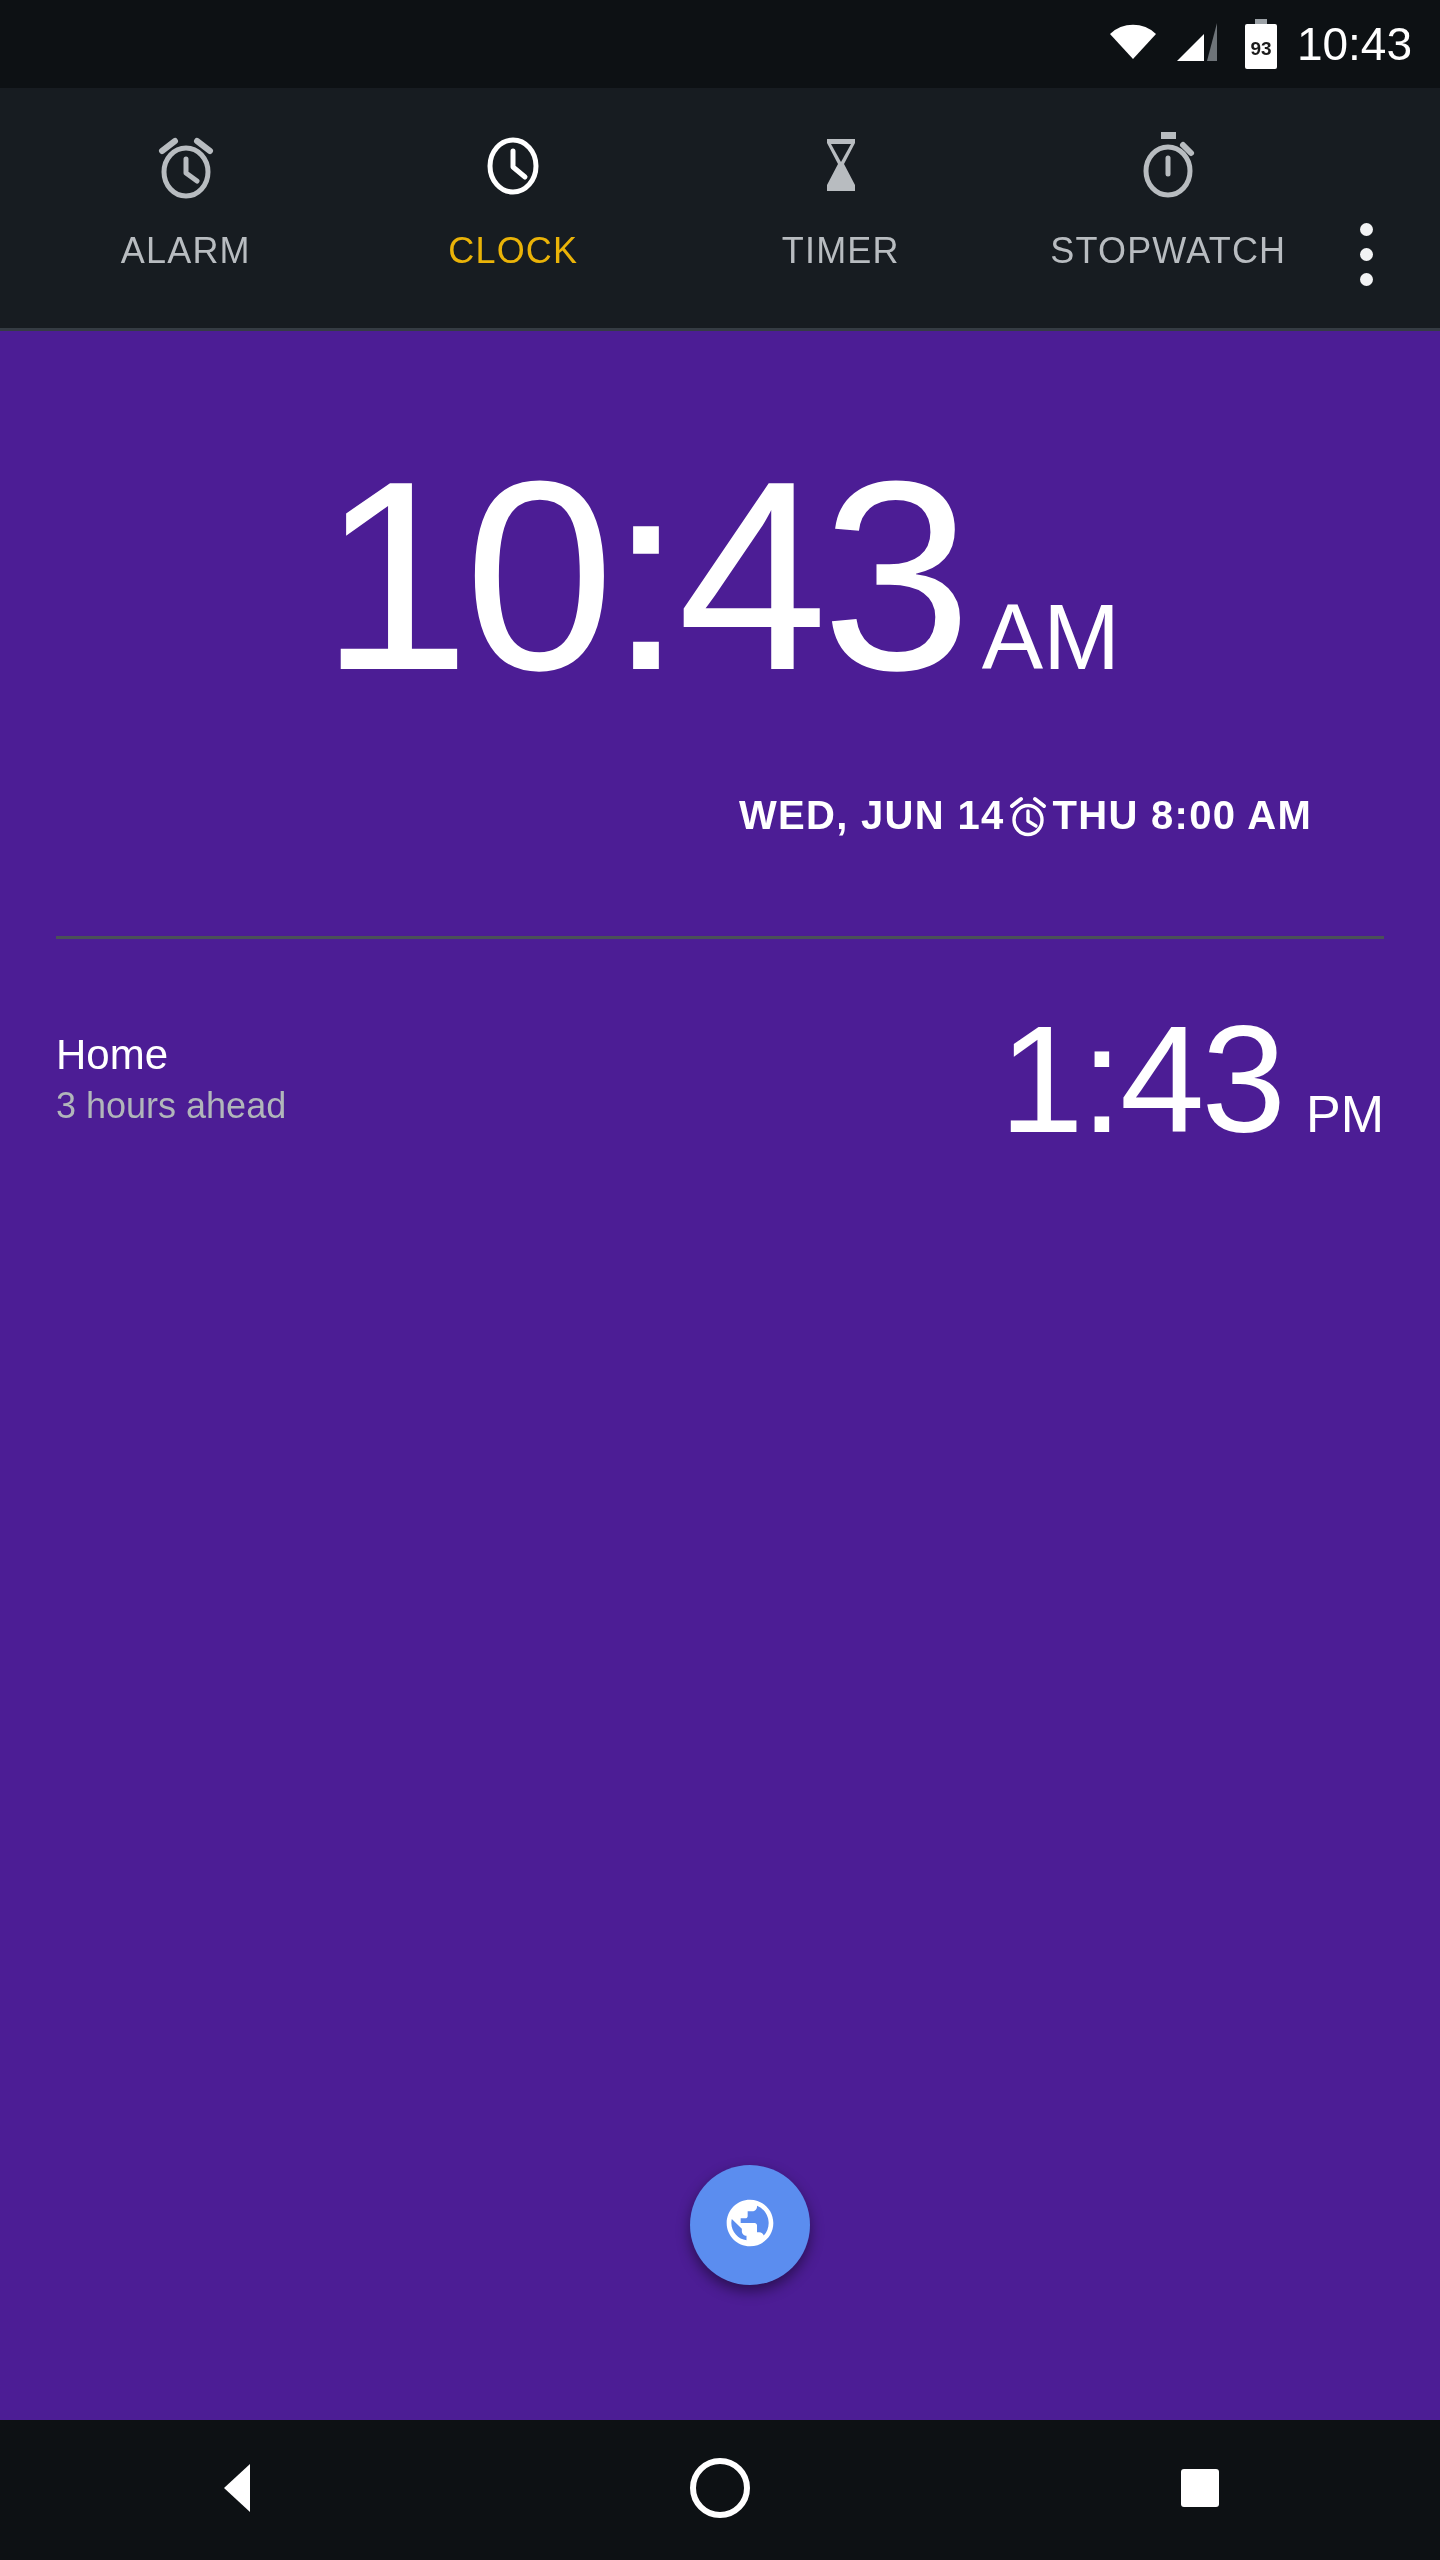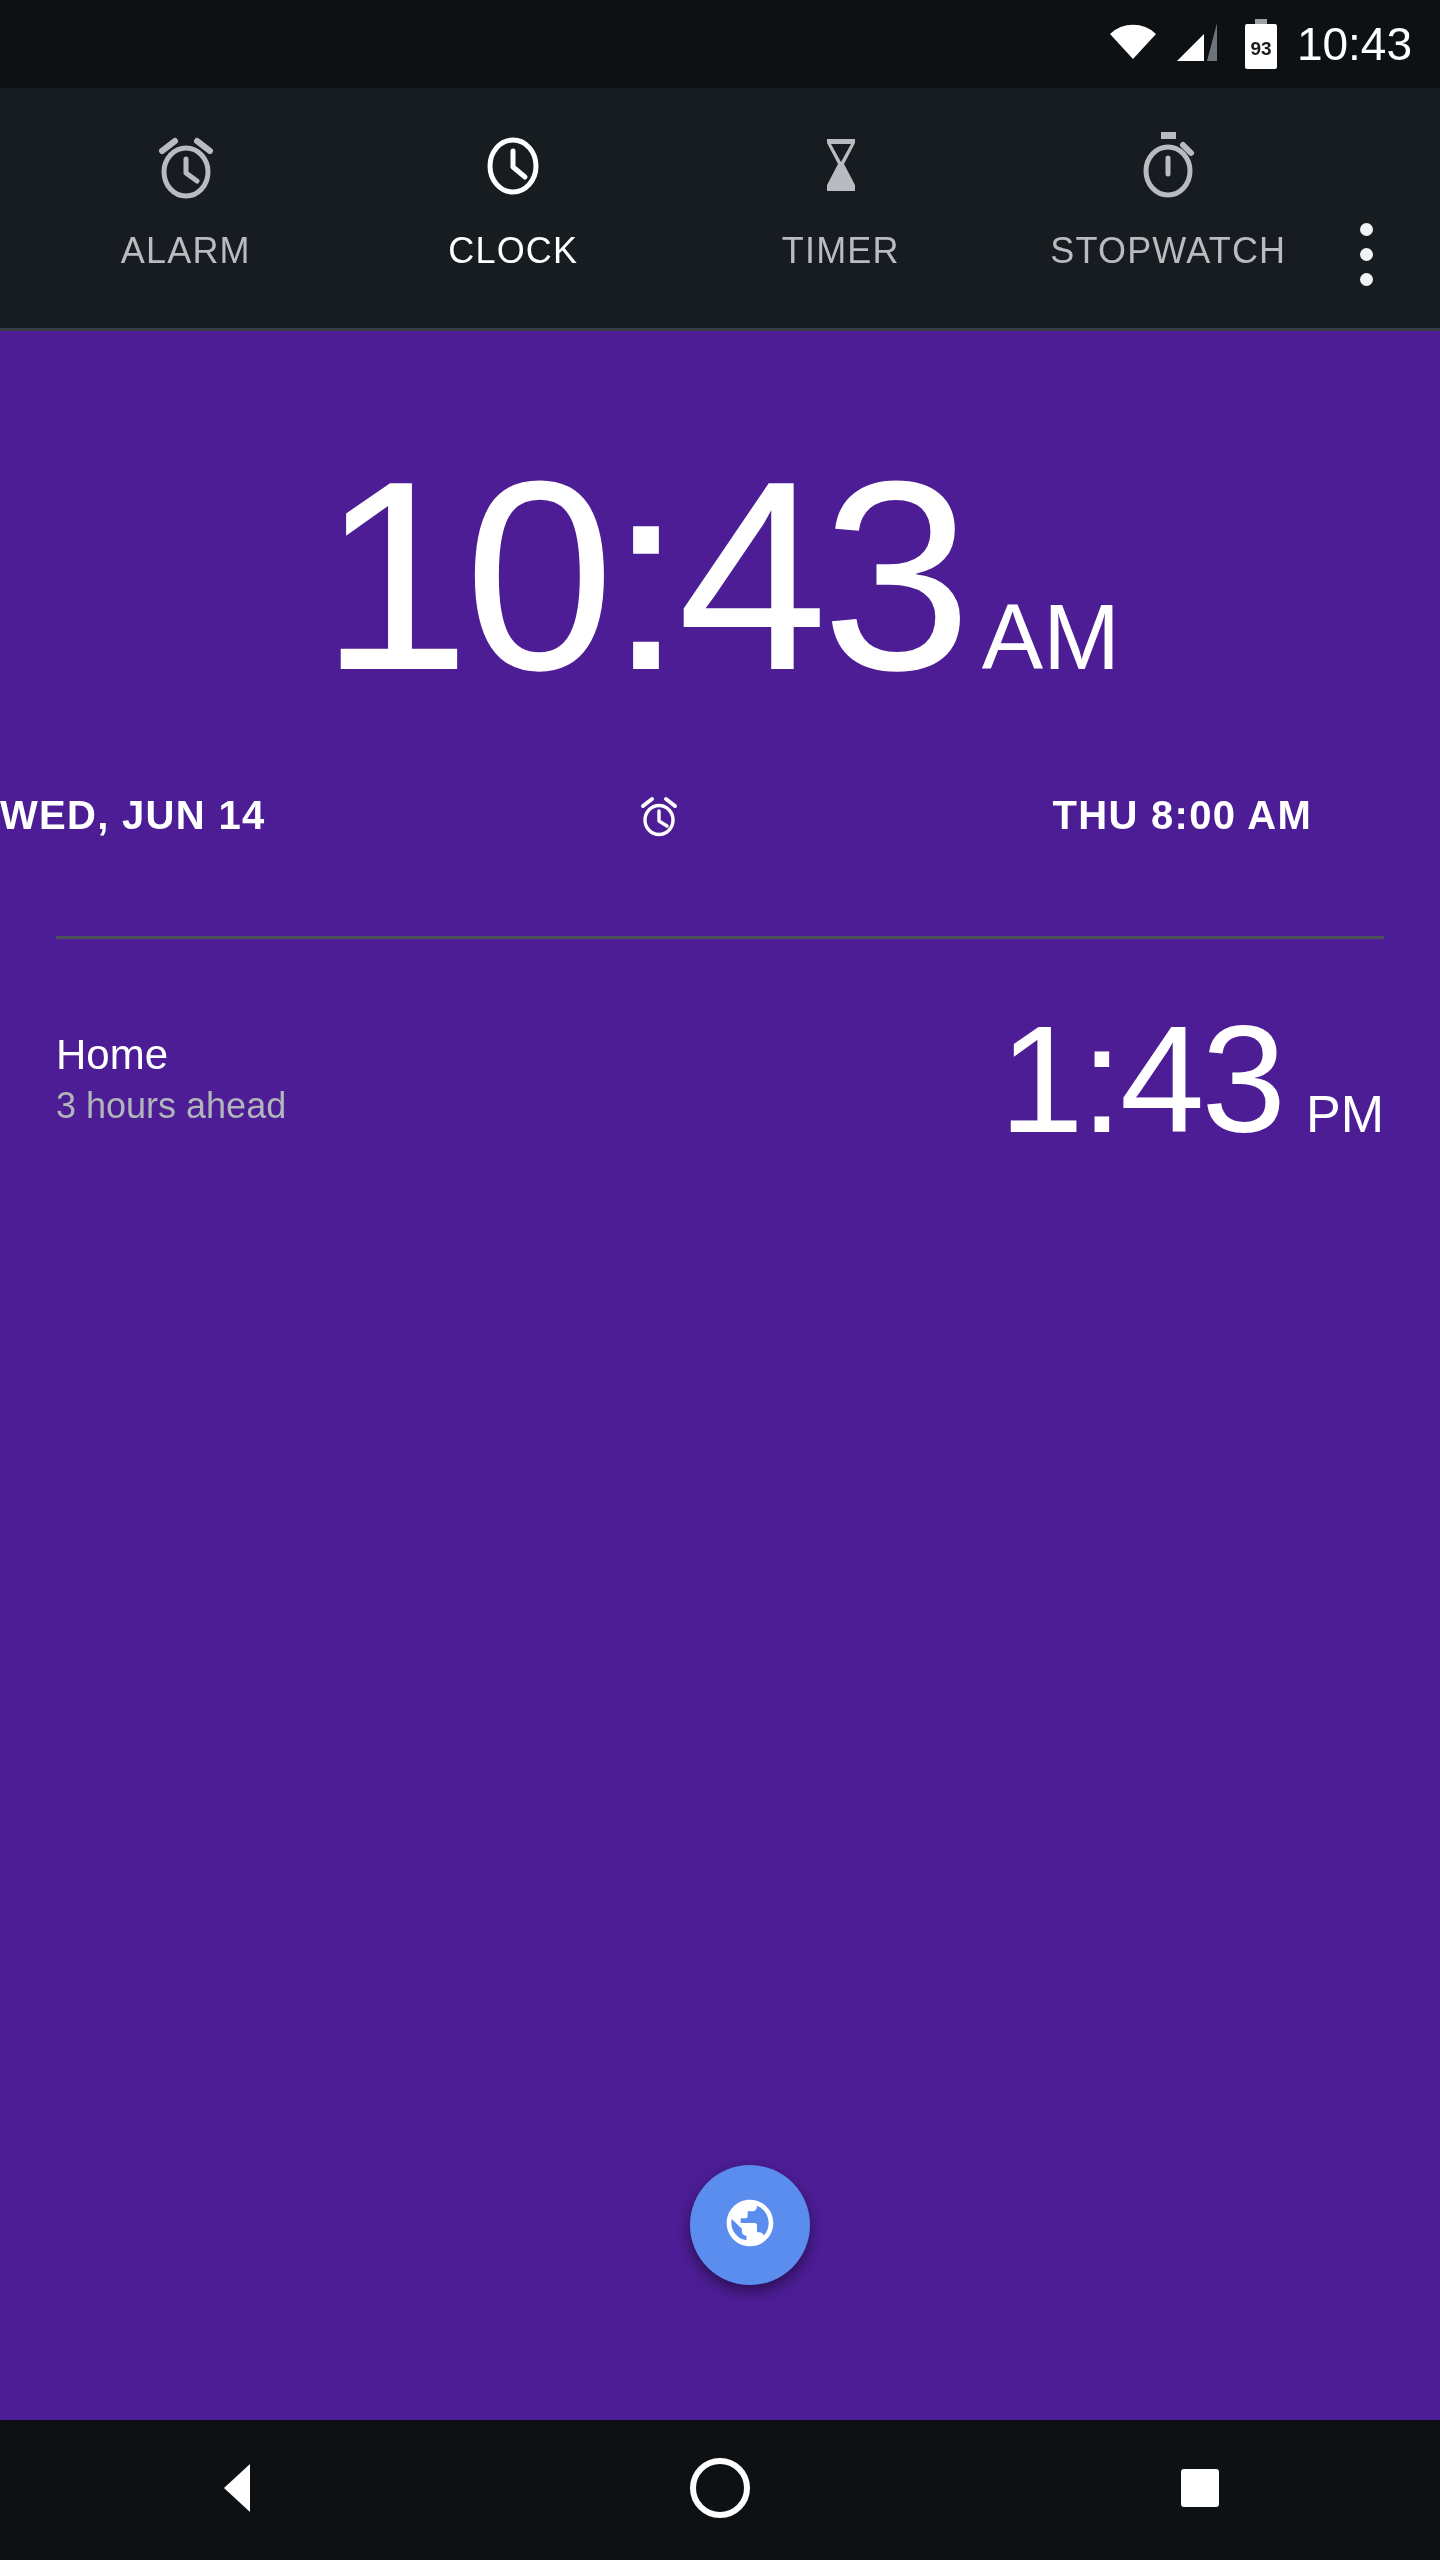--- a/index.html
+++ b/index.html
@@ -88,21 +88,21 @@
     justify-content: center;
   }
   .tab-label {
     margin-top: 28px;
     font-size: 36px;
     letter-spacing: 1.2px;
     color: #b8bcc0;
     font-weight: 400;
     white-space: nowrap;
   }
-  .tab.active .tab-label { color: #ffffff; }
+  .tab.active .tab-label { color: #eab308; }
 
   .overflow-btn {
     position: absolute;
     top: 118px;
     right: 26px;
     width: 96px;
     height: 96px;
     display: flex;
     flex-direction: column;
     align-items: center;
@@ -151,21 +151,21 @@
     margin-left: 16px;
     vertical-align: baseline;
   }
   .date-row {
     position: absolute;
     top: 462px;
     left: 0;
     width: 1312px;
     display: flex;
     align-items: center;
-    justify-content: space-between;
+    justify-content: flex-end;
     gap: 4px;
     white-space: nowrap;
   }
   .date-text {
     font-size: 40px;
     font-weight: 700;
     color: #ffffff;
     letter-spacing: 1.3px;
   }
   .next-alarm-text {

